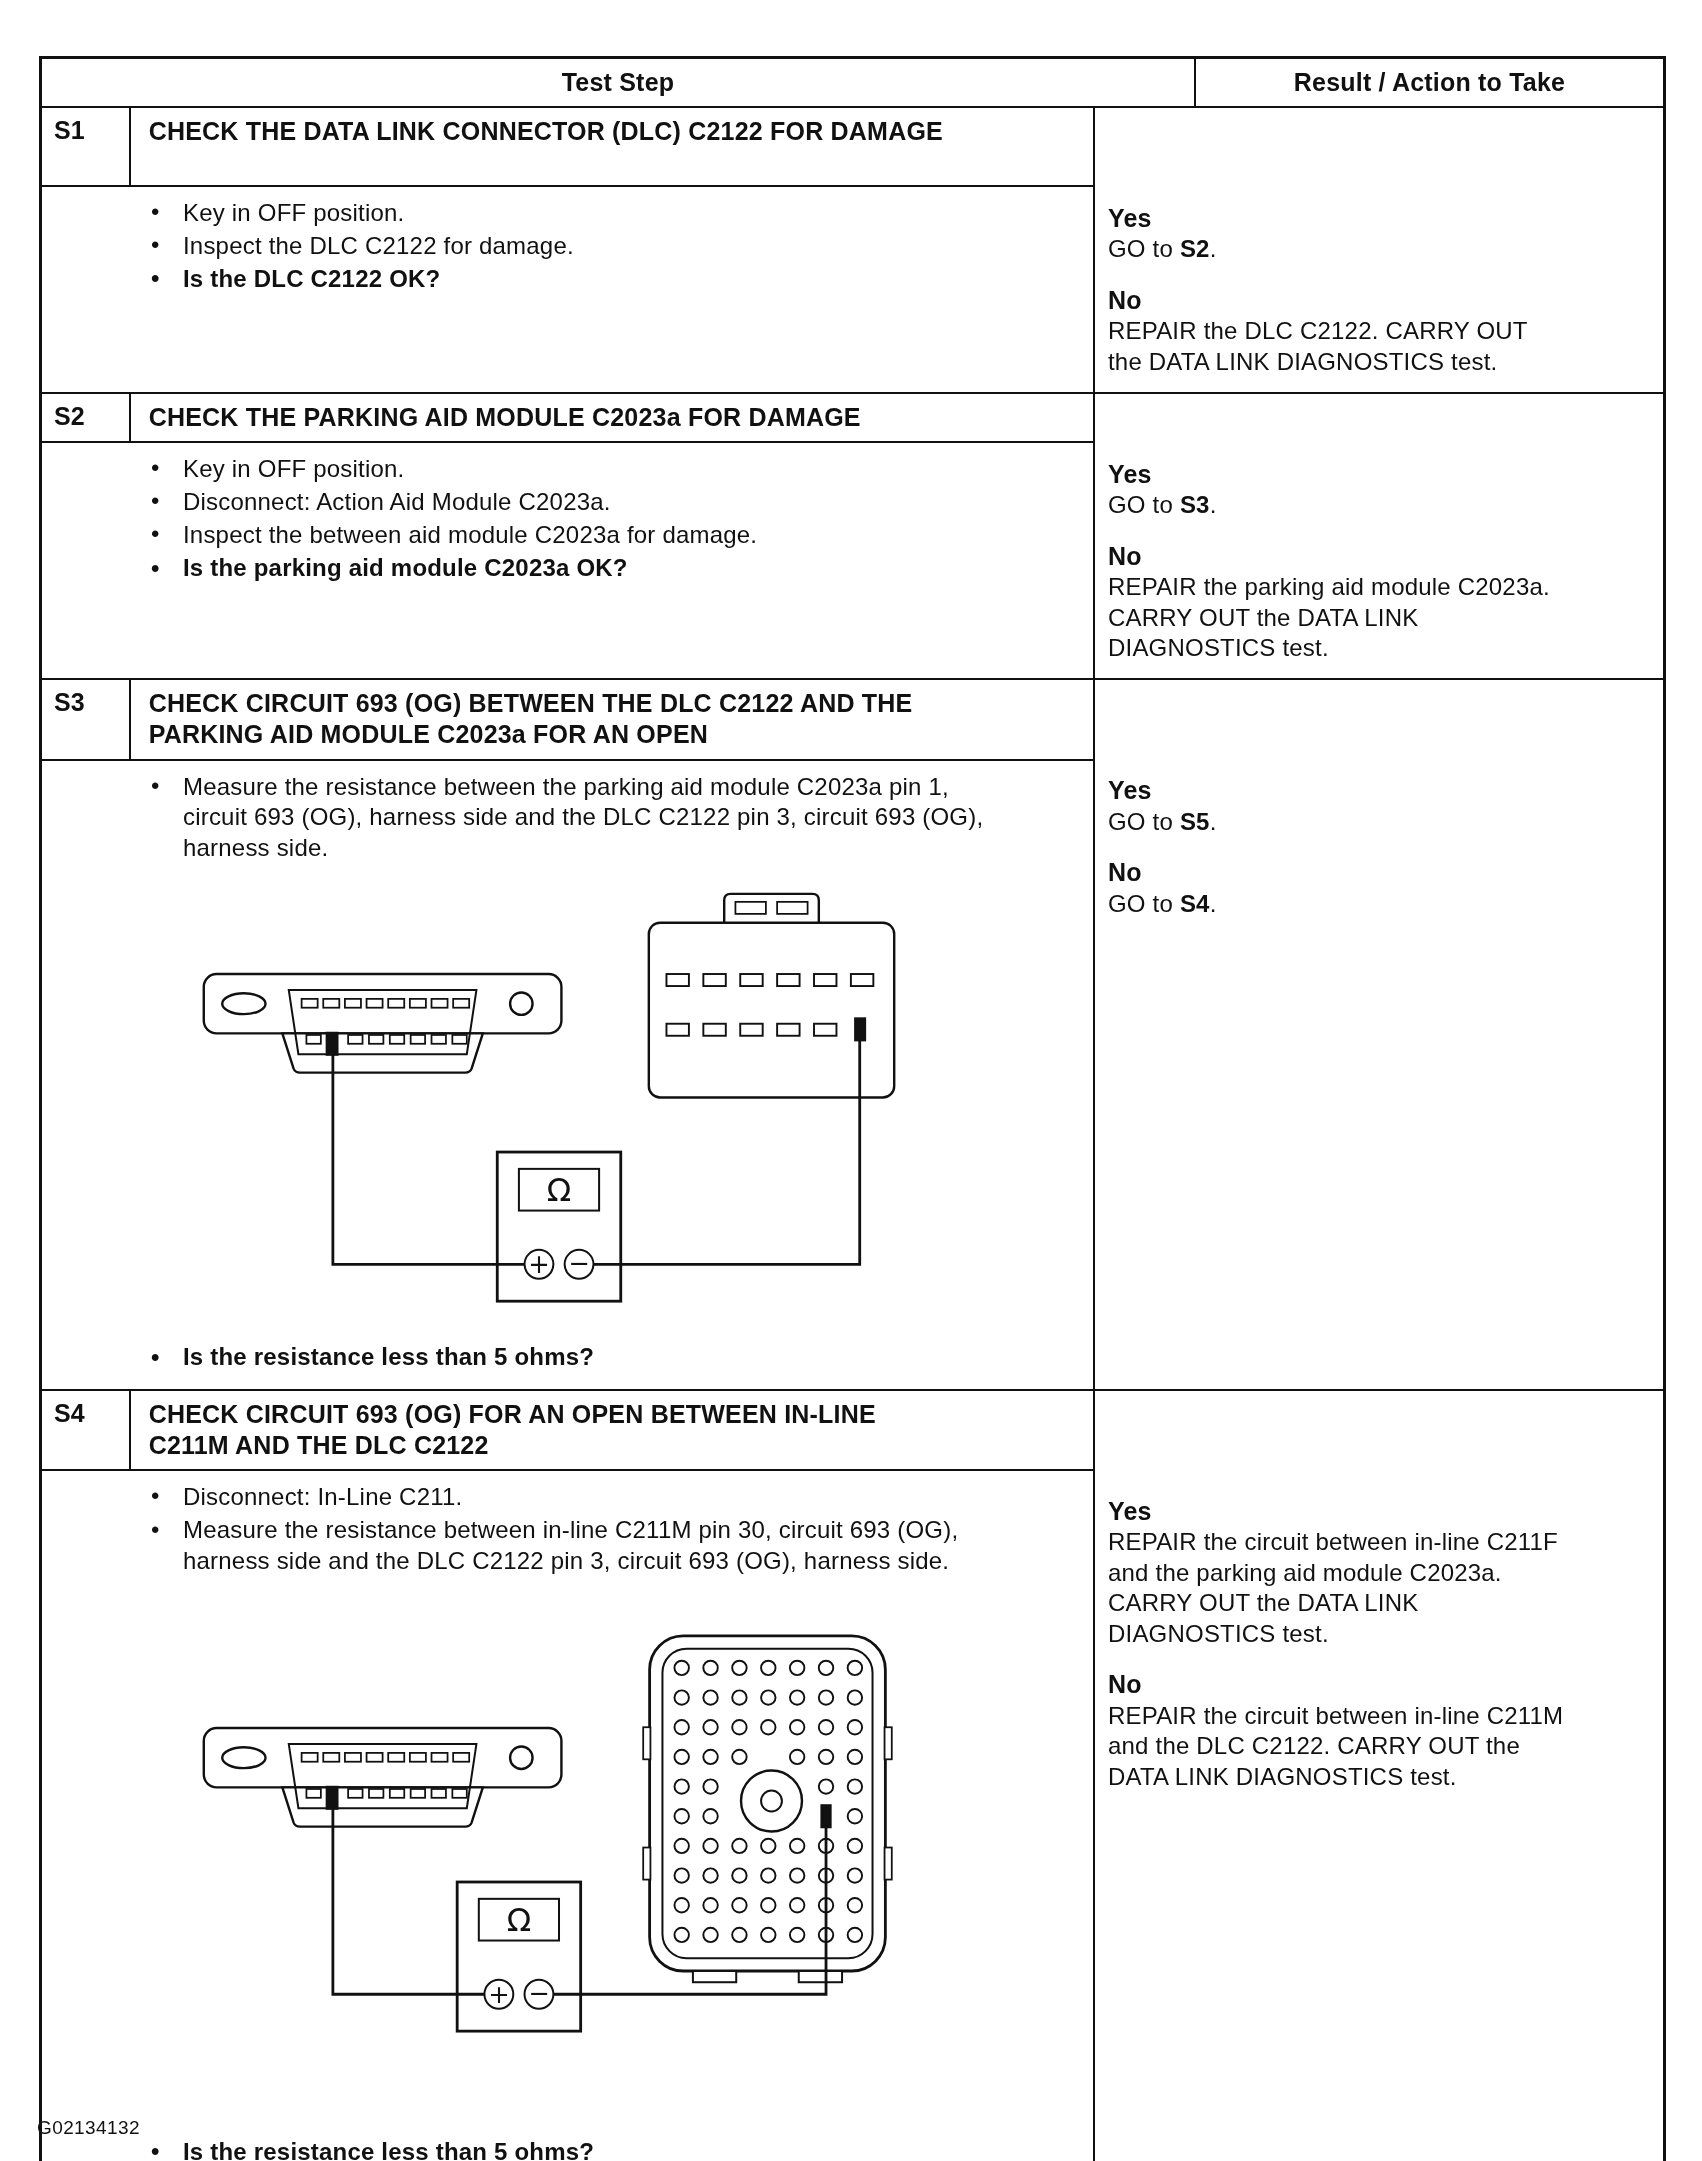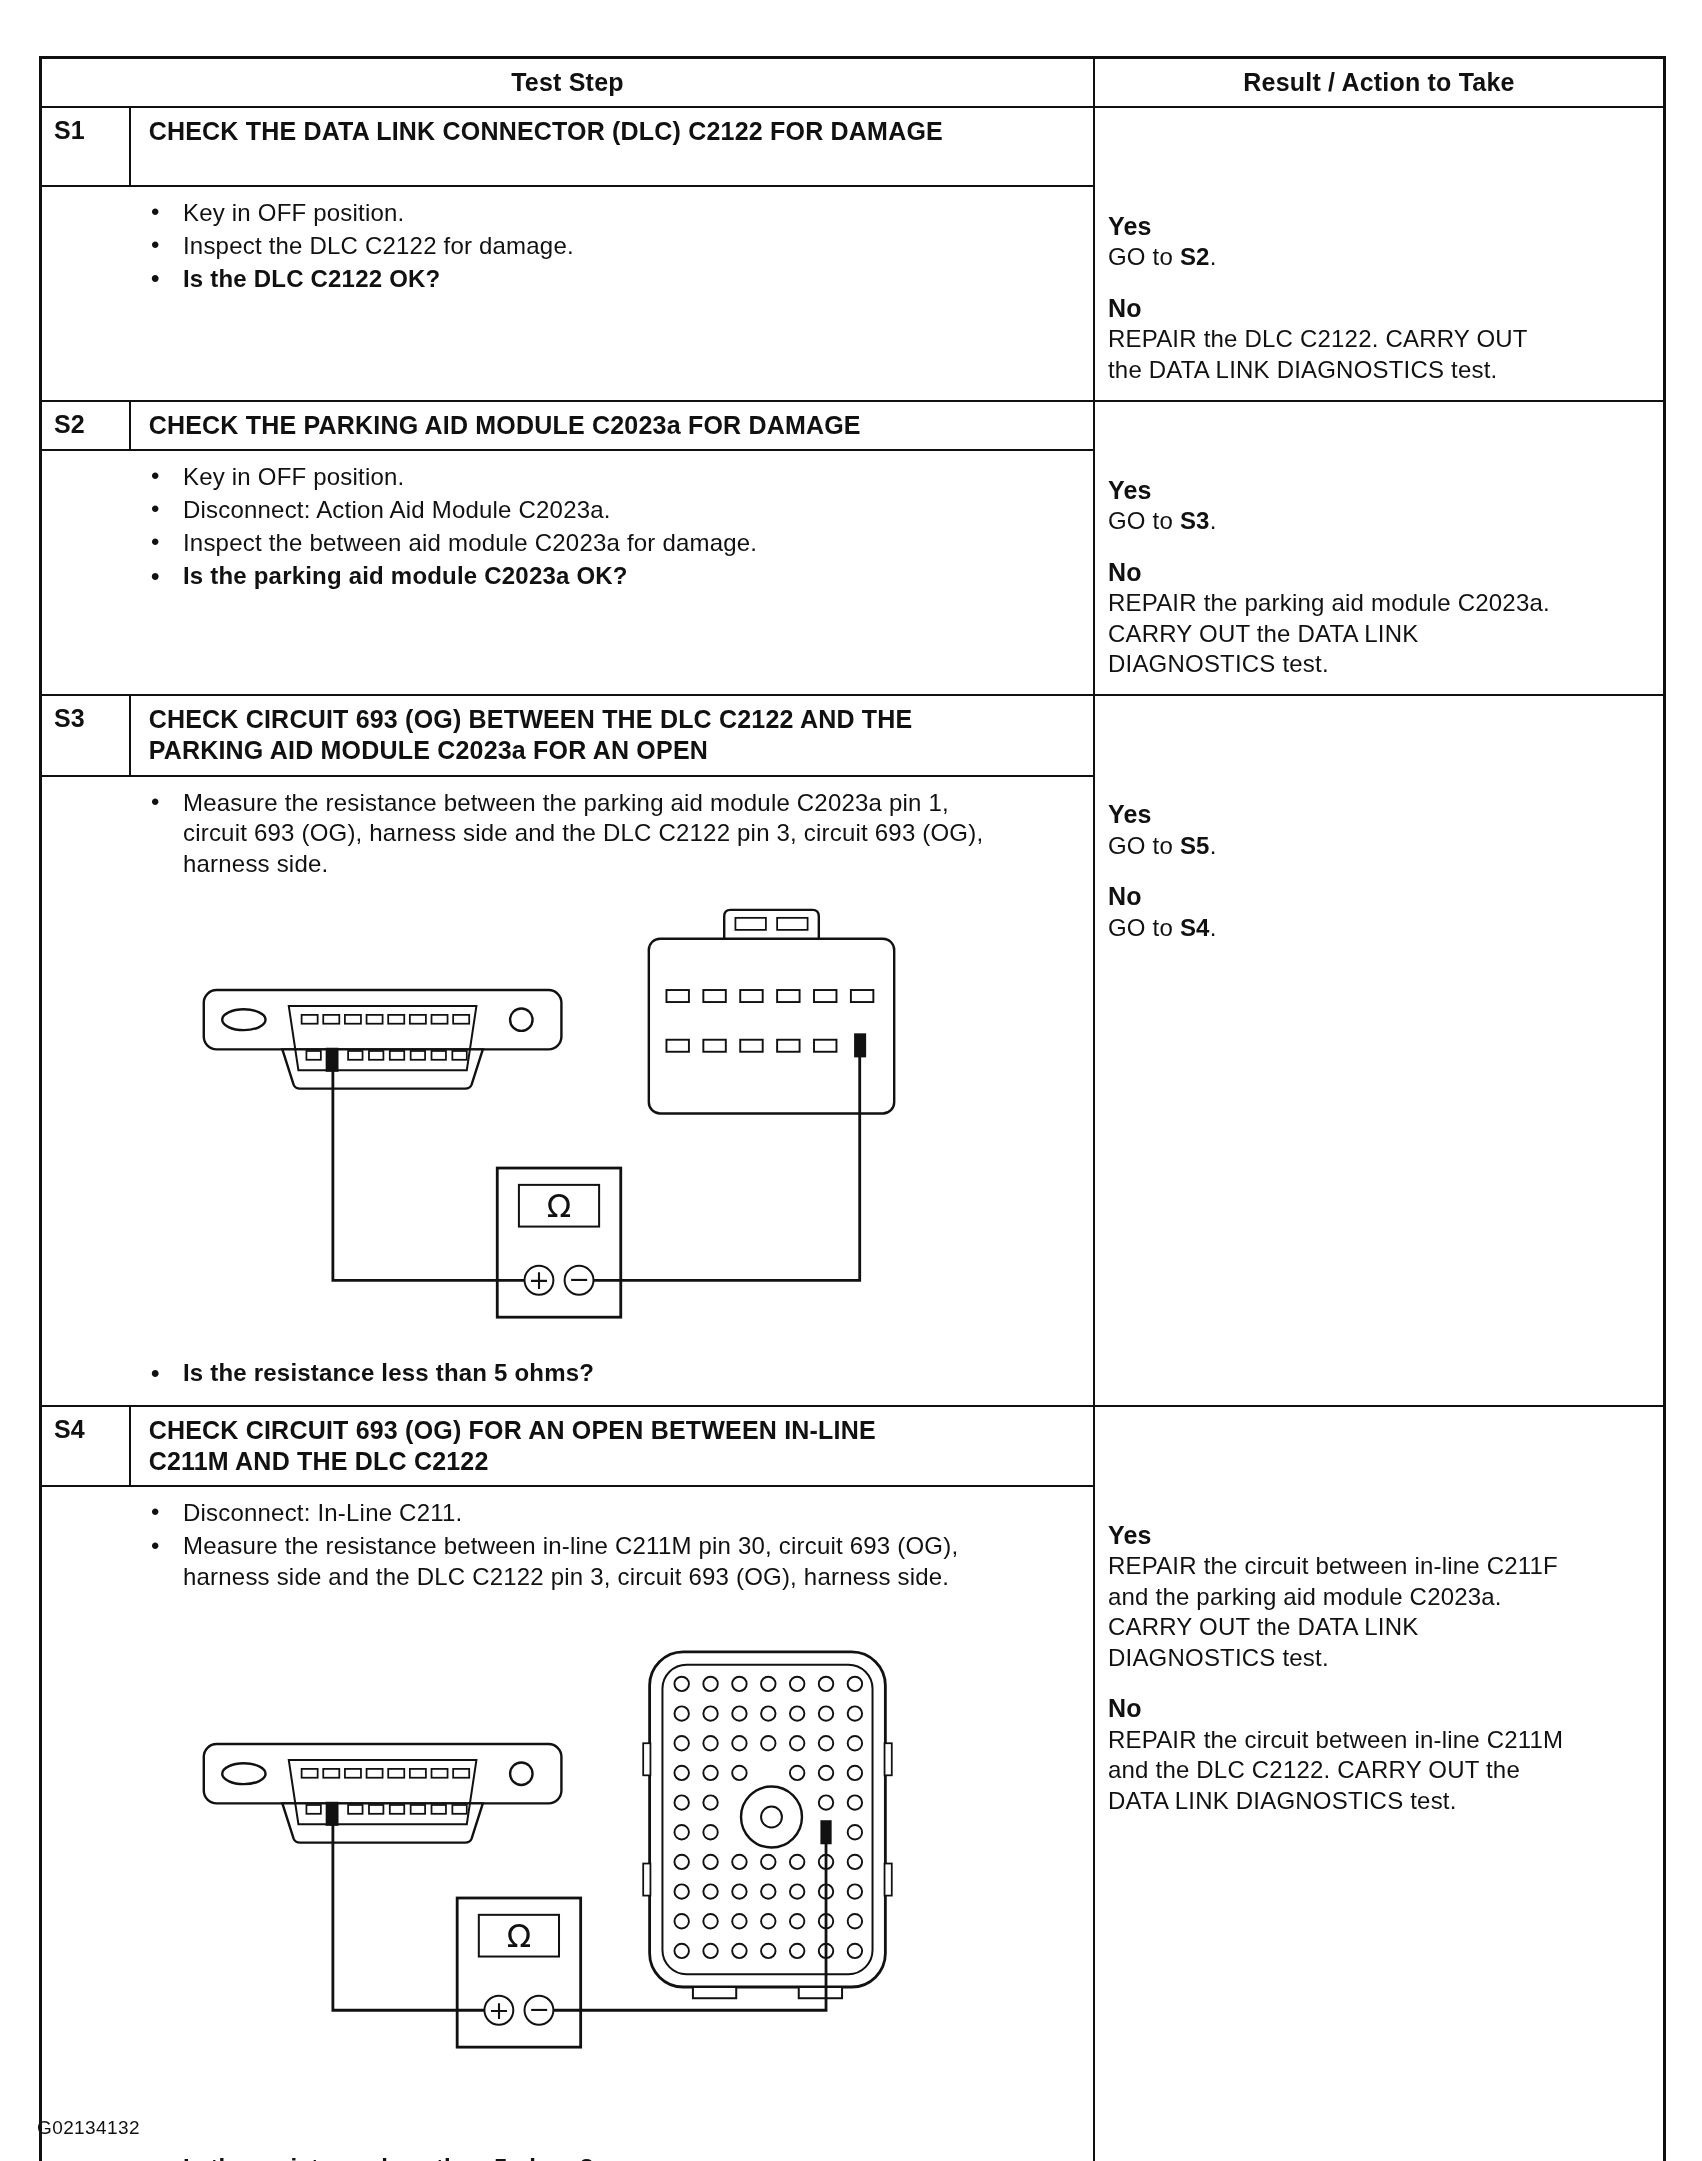--- a/index.html
+++ b/index.html
@@ -11,21 +11,21 @@
   }
   .page { position: relative; width: 1703px; height: 2161px; background: #fff; overflow: hidden; }
 
   .ppt-table {
     position: absolute; left: 39px; top: 56px; width: 1627px;
     border: 3.2px solid #111; background: #fff;
   }
 
   .thead { display: flex; }
   .th { font-weight: bold; font-size: 25px; text-align: center; padding: 8.8px 6.4px; letter-spacing: 0.2px; }
-  .th-left  { width: 1053px; border-right: 2.4px solid #111; }
+  .th-left  { width: 1154px; border-right: 2.4px solid #111; }
   .th-right { flex: 1; }
 
   .step { display: flex; border-top: 2.4px solid #111; }
   .step-left { width: 1053px; border-right: 2.4px solid #111; display: flex; flex-direction: column; }
 
   .title-row { display: flex; border-bottom: 2.4px solid #111; }
   .step-id {
     width: 89px; border-right: 2.4px solid #111;
     font-weight: bold; font-size: 25px; padding: 8px 0 8px 12px; letter-spacing: 0.2px;
   }
@@ -41,21 +41,21 @@
     margin-bottom: 2.4px; max-width: 947px; letter-spacing: 0.2px;
   }
   .bullet-row::before {
     content: "\2022"; position: absolute; left: 109px; top: -0.8px; font-size: 24px;
   }
   .bullet-row.bold { font-weight: bold; }
   .question { position: absolute; bottom: 13px; left: 0; right: 12px; }
 
   .step-result { flex: 1; padding: 0 11.2px 14.4px 13px; font-size: 24px; letter-spacing: 0.2px; }
   .result-block { margin-top: 21px; }
-  .result-block:first-child { margin-top: 16px; }
+  .result-block:first-child { margin-top: 8px; }
   .result-label { font-weight: bold; font-size: 25px; margin-bottom: 1.6px; }
   .result-line { line-height: 1.27; }
 
   .diagram { position: absolute; }
   .wire { fill: none; stroke: #111; stroke-width: 3.5px; }
   .svg-text { font-family: "DejaVu Sans", "Liberation Sans", sans-serif; fill: #111; }
 
   .figure-id {
     position: absolute; left: 37px; top: 2117px;
     font-size: 19px; letter-spacing: 0.4px;

